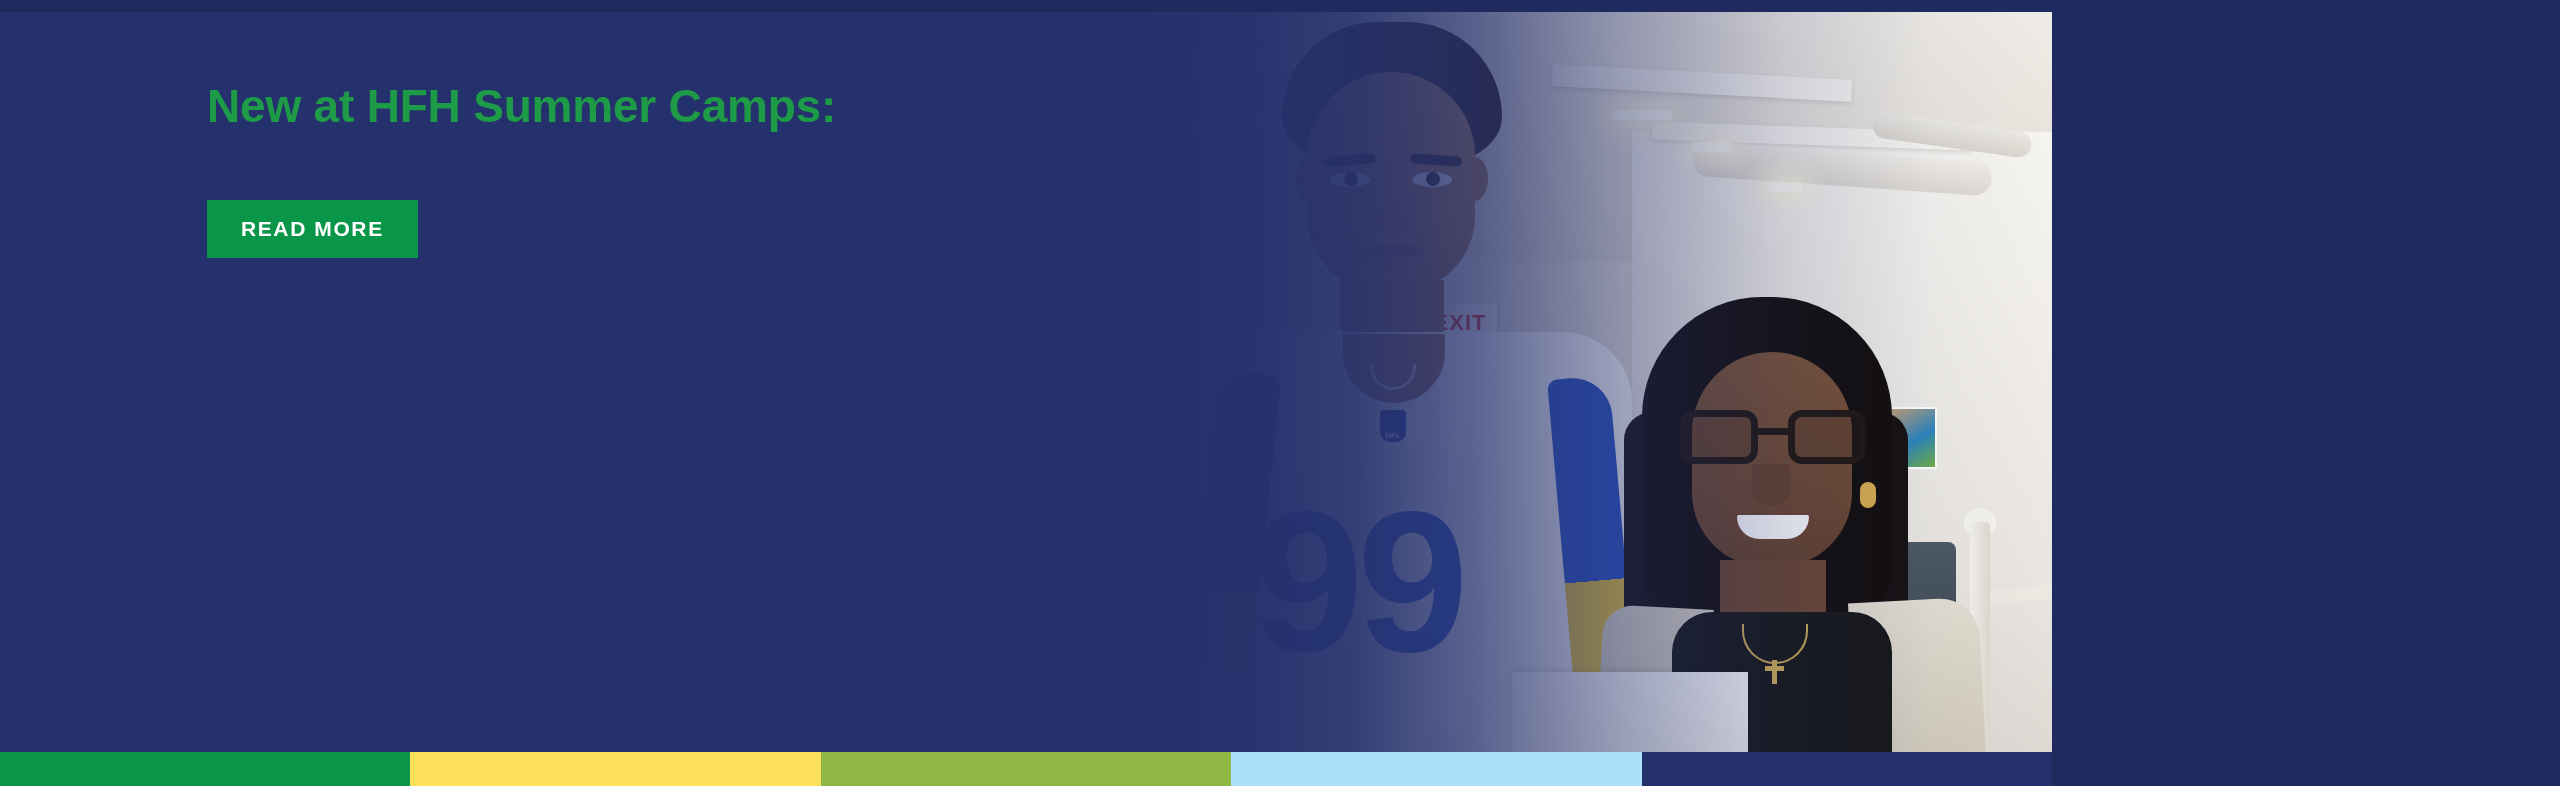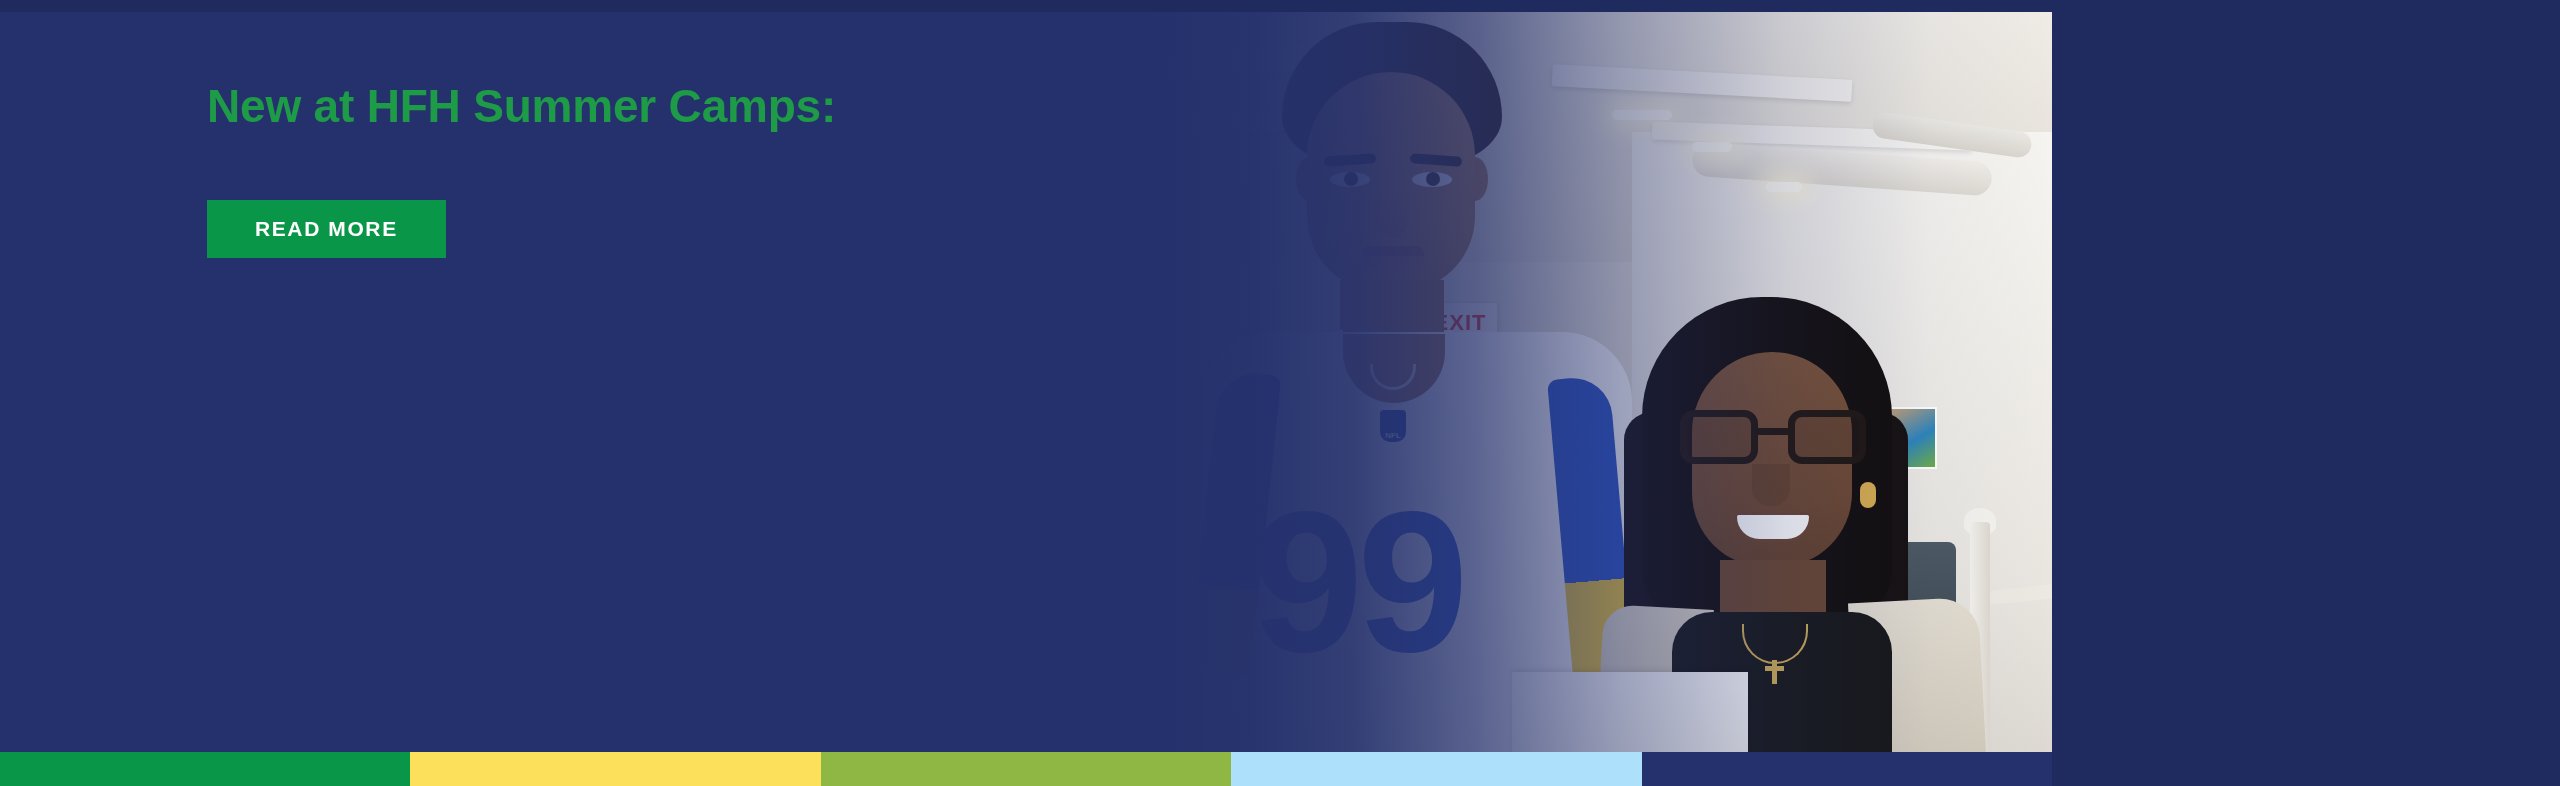--- a/index.html
+++ b/index.html
@@ -326,21 +326,21 @@
   .headline .hl-line { display:block; }
 
   .read-more {
     display:inline-block;
     margin-top:60px;
     background:#0a9648;
     color:#ffffff;
     font-size:21px;
     font-weight:700;
     letter-spacing:1.6px;
-    padding:17px 48px;
+    padding:17px 34px;
     border:none;
     cursor:pointer;
     text-align:center;
     font-family:"Liberation Sans", sans-serif;
   }
 
   
   .colorbar {
     position:absolute;
     left:0; right:0; bottom:0;

